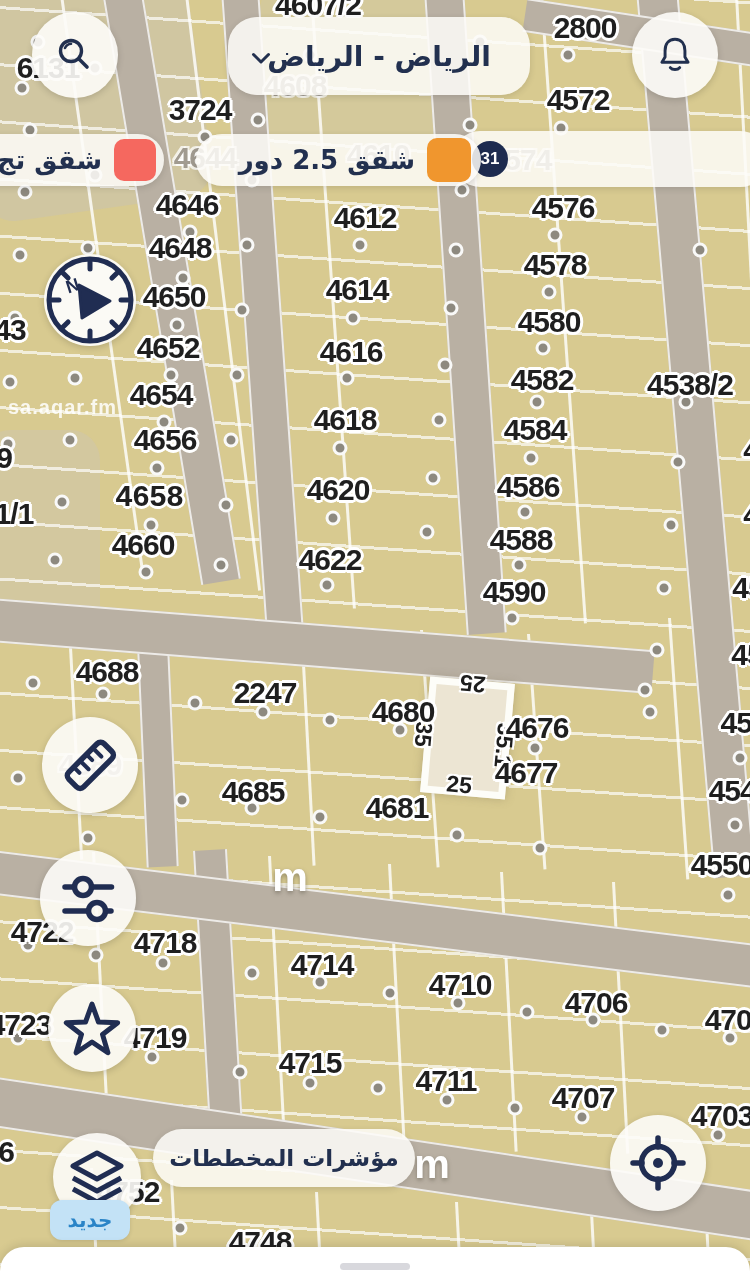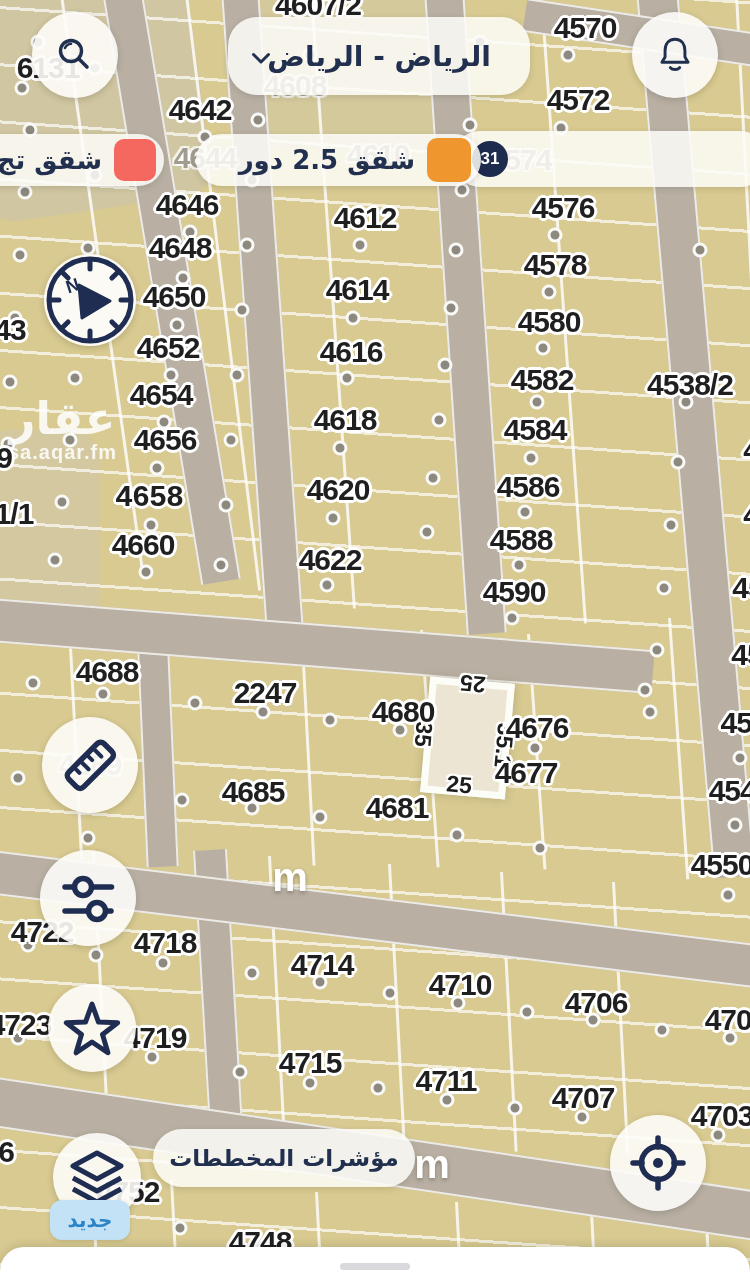--- a/index.html
+++ b/index.html
@@ -220,37 +220,36 @@
         <div class="dot" style="left: 515px; top: 1108px;"></div>
         <div class="dot" style="left: 582px; top: 1117px;"></div>
         <div class="dot" style="left: 718px; top: 1135px;"></div>
         <div class="dot" style="left: 95px; top: 1210px;"></div>
         <div class="dot" style="left: 180px; top: 1228px;"></div>
         <div class="dot" style="left: 258px; top: 1270px;"></div>
         <div class="dot" style="left: 398px; top: 1283px;"></div>
       </div>
 
     <div id="watermark">
-      <div class="b">عقار</div>
       <div class="s">sa.aqar.fm</div>
     </div>
 
     <div id="selected-plot">
       <span class="dim" id="dim-top">25</span>
       <span class="dim" id="dim-bottom">25</span>
       <span class="dim" id="dim-left">35</span>
       <span class="dim" id="dim-right">35.1</span>
     </div>
 
     <div id="labels-layer">
         <div class="lbl" style="left: 318px; top: 5px;">4607/2</div>
         <div class="lbl" style="left: 48px; top: 68px;">6131</div>
-        <div class="lbl" style="left: 585px; top: 28px;">4570</div>
+        <div class="lbl" style="left: 585px; top: 28px;">2800</div>
         <div class="lbl gray" style="left: 295px; top: 86px;">4608</div>
-        <div class="lbl" style="left: 200px; top: 110px;">4642</div>
+        <div class="lbl" style="left: 200px; top: 110px;">3724</div>
         <div class="lbl" style="left: 578px; top: 100px;">4572</div>
         <div class="lbl gray" style="left: 205px; top: 158px;">4644</div>
         <div class="lbl gray" style="left: 378px; top: 155px;">4610</div>
         <div class="lbl gray" style="left: 520px; top: 160px;">4574</div>
         <div class="lbl" style="left: 187px; top: 205px;">4646</div>
         <div class="lbl" style="left: 365px; top: 218px;">4612</div>
         <div class="lbl" style="left: 563px; top: 208px;">4576</div>
         <div class="lbl" style="left: 180px; top: 248px;">4648</div>
         <div class="lbl" style="left: 555px; top: 265px;">4578</div>
         <div class="lbl" style="left: 174px; top: 297px;">4650</div>

